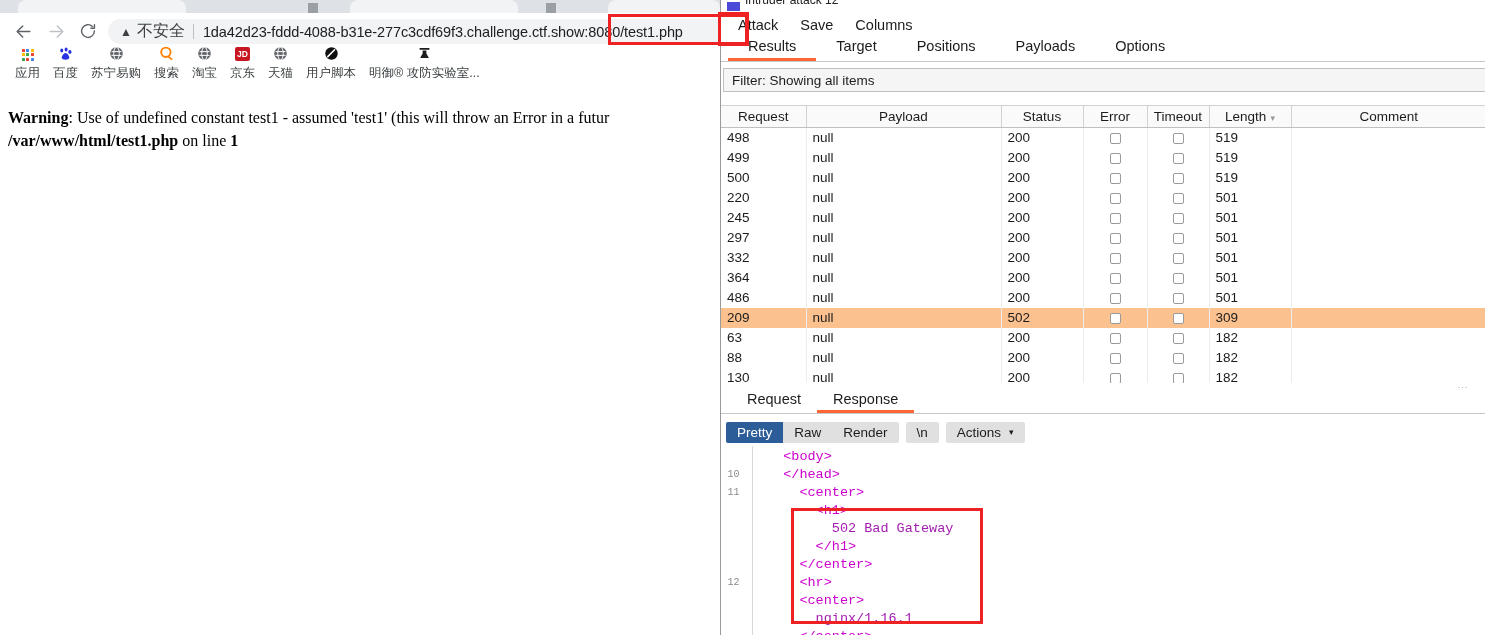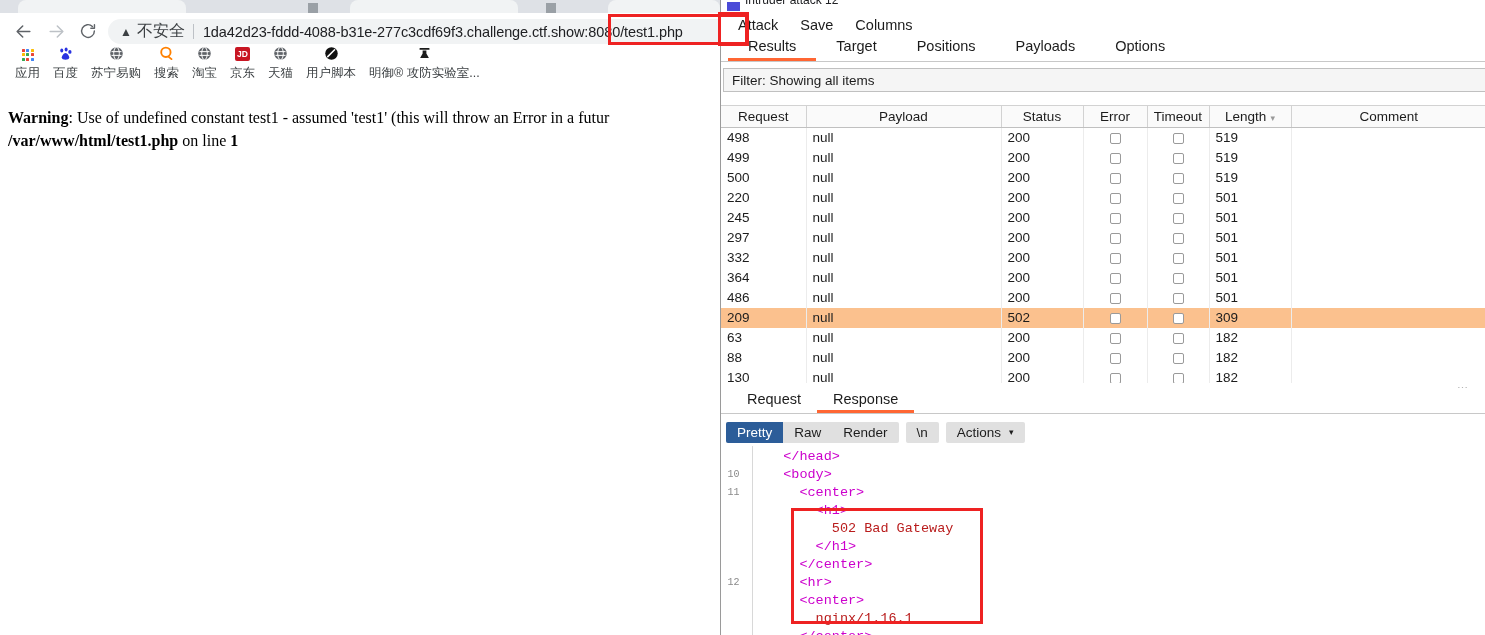--- a/index.html
+++ b/index.html
@@ -228,21 +228,21 @@
     border-right: 1px solid #d8d8d8;
   }
   .gutter div { height: 18px; line-height: 18px; }
   .codebody {
     flex: 1; padding: 2px 0 0 14px;
     font-family: "Liberation Mono", monospace; font-size: 13.5px;
     color: #111;
   }
   .codebody div { height: 18px; line-height: 18px; white-space: pre; }
   .tg { color: #cc00cc; }
-  .plain { color: #b91c1c; }
+  .plain { color: #a21caf; }
 
   
   .redbox {
     position: absolute; border: 3px solid #ee2222;
     pointer-events: none; background: transparent;
   }
   #rb-url   { left: 608px; top: 14px;  width: 140px; height: 31px; }
   #rb-attack{ left: 718px; top: 12px;  width: 31px;  height: 34px; }
   #rb-code  { left: 791px; top: 508px; width: 192px; height: 116px; }
 </style>
@@ -595,22 +595,22 @@
           <div></div>
           <div></div>
           <div></div>
           <div></div>
           <div>12</div>
           <div></div>
           <div></div>
           <div></div>
         </div>
       <div class="codebody" id="code-body">
+          <div class="tg">  &lt;body&gt;</div>
           <div class="tg">  &lt;/head&gt;</div>
-          <div class="tg">  &lt;body&gt;</div>
           <div class="tg">    &lt;center&gt;</div>
           <div class="tg">      &lt;h1&gt;</div>
           <div class="plain">        502 Bad Gateway</div>
           <div class="tg">      &lt;/h1&gt;</div>
           <div class="tg">    &lt;/center&gt;</div>
           <div class="tg">    &lt;hr&gt;</div>
           <div class="tg">    &lt;center&gt;</div>
           <div class="plain">      nginx/1.16.1</div>
           <div class="tg">    &lt;/center&gt;</div>
         </div>

